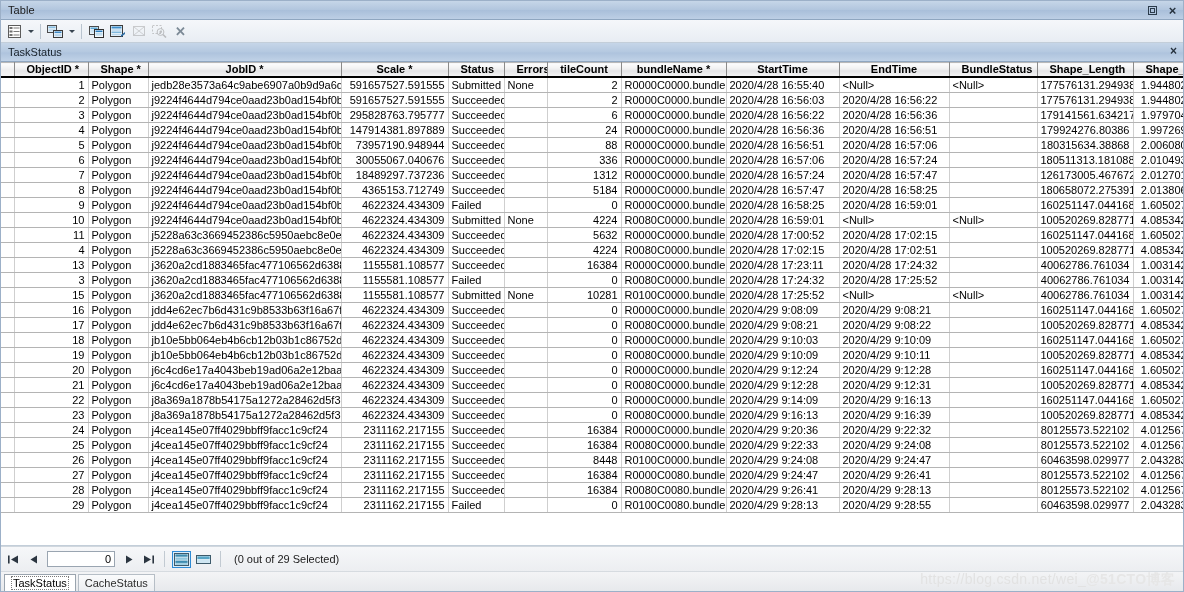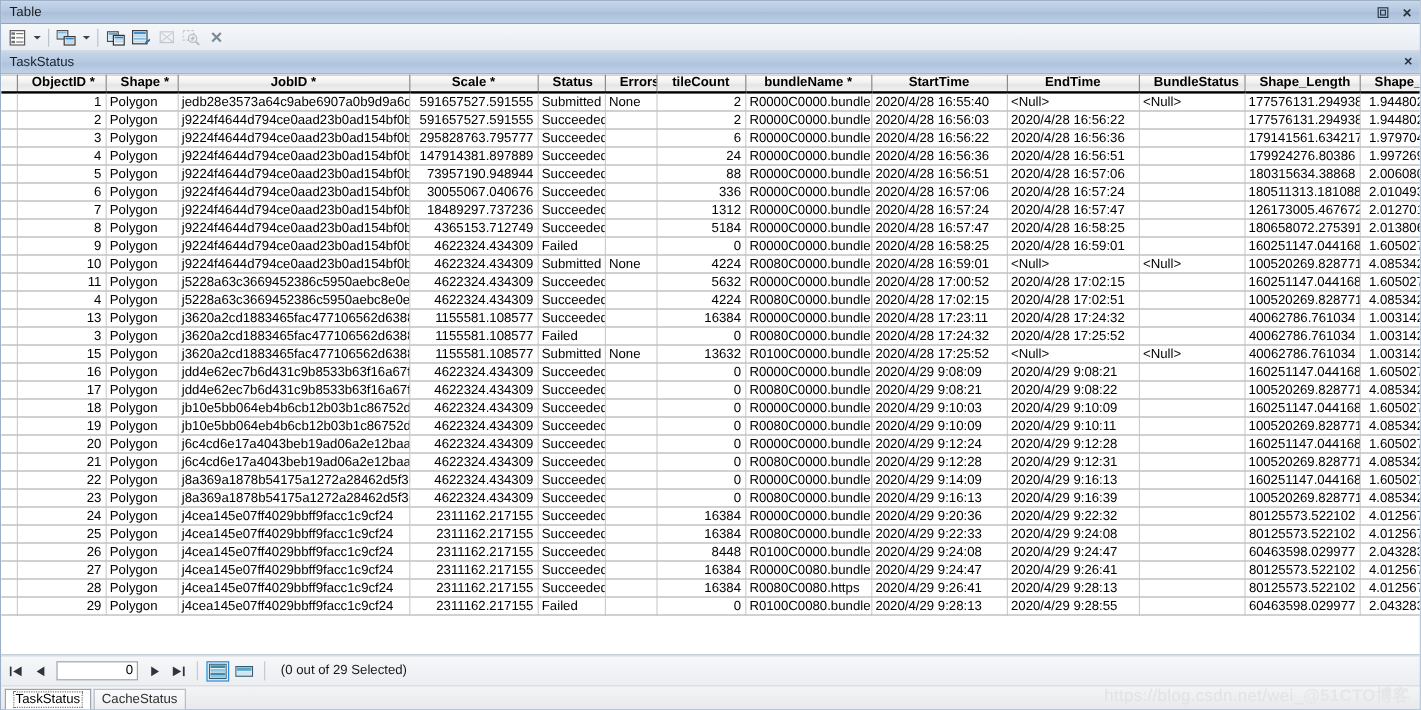--- a/index.html
+++ b/index.html
@@ -631,21 +631,21 @@
             <td class="num">1.003142e+14</td>
           </tr>
           <tr>
             <td class="selbox"></td>
             <td class="num">15</td>
             <td class="lft">Polygon</td>
             <td class="lft">j3620a2cd1883465fac477106562d6388</td>
             <td class="num">1155581.108577</td>
             <td class="lft">Submitted</td>
             <td class="lft">None</td>
-            <td class="num">13632</td>
+            <td class="num">10281</td>
             <td class="lft">R0100C0000.bundle</td>
             <td class="lft">2020/4/28 17:25:52</td>
             <td class="lft">&lt;Null&gt;</td>
             <td class="lft">&lt;Null&gt;</td>
             <td class="num">40062786.761034</td>
             <td class="num">1.003142e+14</td>
           </tr>
           <tr>
             <td class="selbox"></td>
             <td class="num">16</td>
@@ -840,21 +840,21 @@
           </tr>
           <tr>
             <td class="selbox"></td>
             <td class="num">28</td>
             <td class="lft">Polygon</td>
             <td class="lft">j4cea145e07ff4029bbff9facc1c9cf24</td>
             <td class="num">2311162.217155</td>
             <td class="lft">Succeeded</td>
             <td class="lft"></td>
             <td class="num">16384</td>
-            <td class="lft">R0080C0080.https</td>
+            <td class="lft">R0080C0080.bundle</td>
             <td class="lft">2020/4/29 9:26:41</td>
             <td class="lft">2020/4/29 9:28:13</td>
             <td class="lft"></td>
             <td class="num">80125573.522102</td>
             <td class="num">4.012567e+14</td>
           </tr>
           <tr>
             <td class="selbox"></td>
             <td class="num">29</td>
             <td class="lft">Polygon</td>

